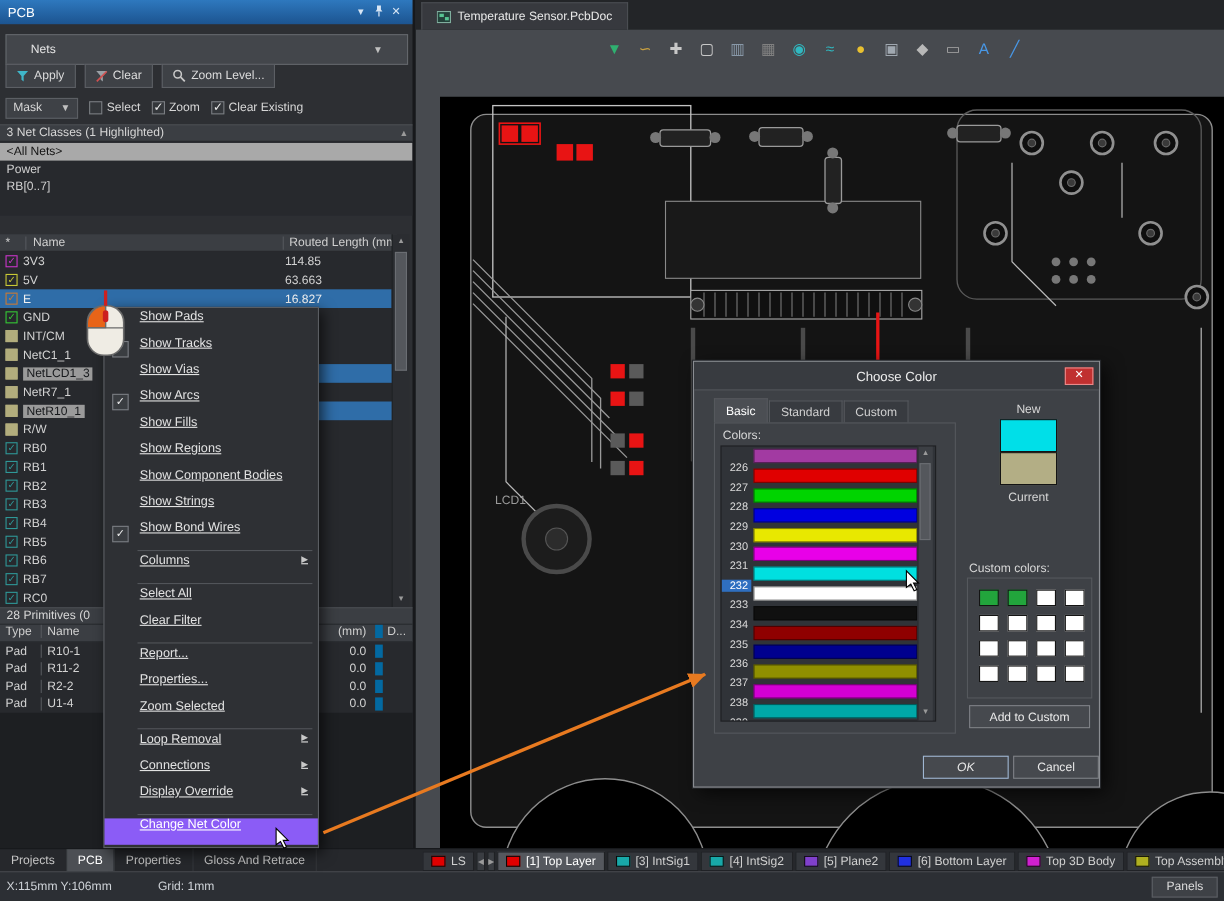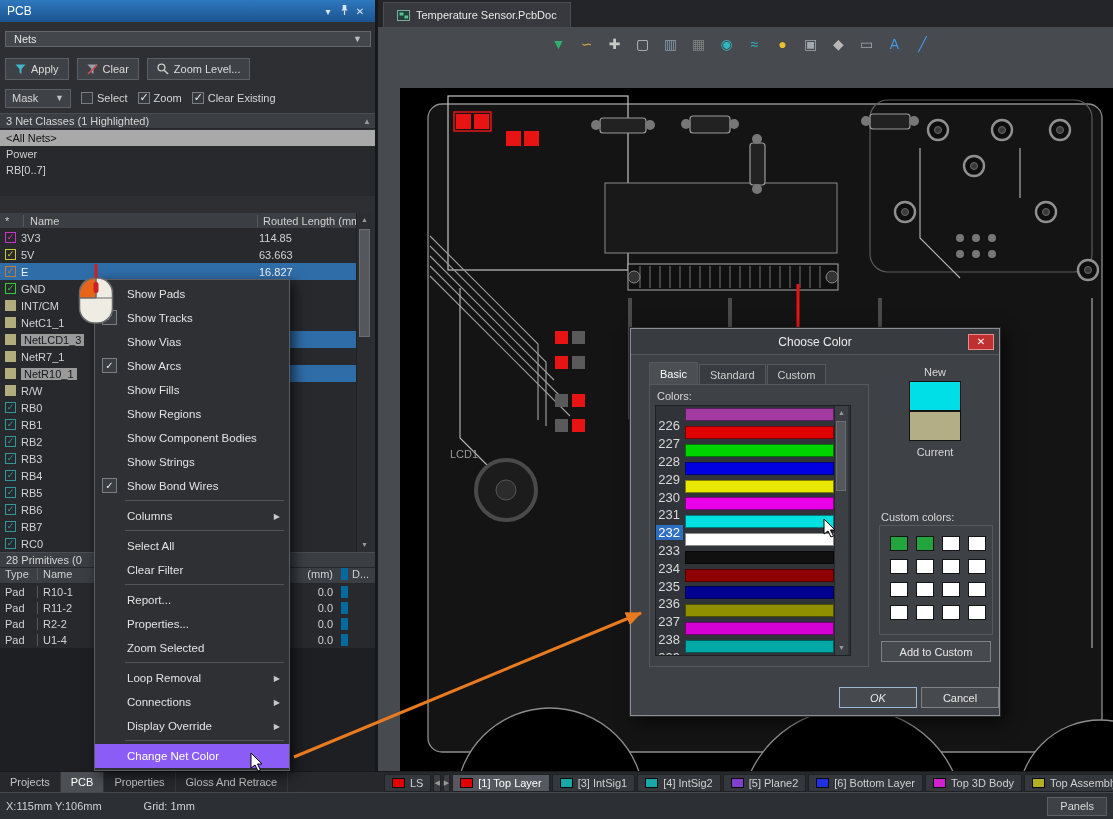--- a/index.html
+++ b/index.html
@@ -5,21 +5,21 @@
   html,body{margin:0;padding:0;background:#111;}
   #app{position:relative;width:1113px;height:819px;background:#2d2f33;overflow:hidden;
        font-family:"Liberation Sans",sans-serif;font-size:11px;color:#d2d2d2;}
   #app *{box-sizing:border-box;}
 
   
   #pcb-panel{position:absolute;left:0;top:0;width:378px;height:771px;background:#2d2f33;border-right:3px solid #17181b;}
   .panel-titlebar{height:22px;background:linear-gradient(#2e78be,#1c5490);display:flex;align-items:center;padding:0 7px;color:#fff;font-size:12px;}
   .panel-titlebar .t{flex:1;}
   .tb-ic-sm{width:16px;text-align:center;color:#d8e6f5;font-size:10px;cursor:default;}
-  .mode-dd{position:absolute;left:5px;top:31px;width:366px;height:16px;background:#43464b;border:1px solid #63666b;display:flex;align-items:center;padding:0 8px;color:#e4e4e4;}
+  .mode-dd{position:absolute;left:5px;top:31px;width:366px;height:28px;background:#43464b;border:1px solid #63666b;display:flex;align-items:center;padding:0 22px;color:#e4e4e4;}
   .mode-dd .caret{margin-left:auto;font-size:9px;color:#c0c0c0;}
   .btn-row{position:absolute;left:5px;top:58px;display:flex;gap:8px;}
   .pbtn{height:22px;background:#3e4146;border:1px solid #5c5f64;color:#dcdcdc;font-size:11px;display:flex;align-items:center;gap:5px;padding:0 9px;font-family:inherit;}
   .mask-row{position:absolute;left:5px;top:88px;height:20px;display:flex;align-items:center;gap:10px;color:#d6d6d6;}
   .mask-dd{width:66px;height:19px;background:#3e4146;border:1px solid #5c5f64;display:flex;align-items:center;justify-content:space-between;padding:0 6px;}
   .cklabel{display:flex;align-items:center;gap:4px;}
   .cb{width:12px;height:12px;border:1px solid #7a7d82;background:#34373b;display:inline-block;position:relative;}
   .cb.on::after{content:"✓";position:absolute;left:1px;top:-2px;font-size:11px;color:#ececec;}
   .sec-header{position:absolute;left:0;width:375px;height:16px;background:#3b3e43;border-top:1px solid #4a4d52;border-bottom:1px solid #26282c;display:flex;align-items:center;padding-left:6px;color:#d6d6d6;}
   .sec-header .scroll-up{margin-left:auto;margin-right:4px;font-size:8px;color:#9a9a9a;}
@@ -53,21 +53,21 @@
   .pc4{flex:1;padding-left:4px;}
   .prim-list{position:absolute;left:0;top:584px;width:375px;height:64px;background:#27292d;overflow:hidden;}
   .prim-row{height:16px;display:flex;align-items:center;color:#d2d2d2;}
   .panel-void{position:absolute;left:0;top:648px;width:375px;height:123px;background:#1d1f22;}
 
   
   .hlbar{position:absolute;left:290px;width:66px;height:17px;background:#2f6da8;z-index:5;}
 
   
   .ctx{position:absolute;left:94px;top:279px;width:196px;background:#2e3034;border:1px solid #5a5d62;box-shadow:4px 4px 12px rgba(0,0,0,.65);z-index:30;padding:2px 0;}
-  .mi{height:24px;display:flex;align-items:center;font-size:11.5px;color:#e2e2e2;position:relative;padding-left:32px;}
+  .mi{height:24px;display:flex;align-items:flex-start;font-size:11.5px;color:#e2e2e2;position:relative;padding-left:32px;text-decoration:underline;}
   .mi .mi-check{position:absolute;left:7px;top:4px;width:15px;height:15px;border:1px solid #7a7d82;background:#3a3d41;display:none;text-align:center;line-height:14px;font-size:10px;color:#ececec;}
   .mi.checked .mi-check{display:block;}
   .mi .mi-check::after{content:"✓";}
   .mi .mi-arrow{display:none;margin-left:auto;margin-right:9px;font-size:8px;color:#c8c8c8;}
   .mi.submenu .mi-arrow{display:block;}
   .mi .mi-arrow::after{content:"▶";}
   .mi.hl{background:#8b5cf6;color:#fff;}
   .mi.sep{height:6px;padding:0;}
   .mi.sep::after{content:"";position:absolute;left:30px;right:5px;top:2px;border-top:1px solid #515459;}
 
@@ -84,21 +84,21 @@
   .dialog{position:absolute;left:630px;top:328px;width:370px;height:388px;background:#3e4146;border:1px solid #8a8d92;box-shadow:0 0 0 1px #26282c,5px 5px 16px rgba(0,0,0,.7);z-index:40;}
   .dlg-title{height:26px;text-align:center;line-height:26px;font-size:12px;color:#ececec;border-bottom:1px solid #55585d;background:#383b40;}
   .dlg-close{position:absolute;right:5px;top:5px;width:26px;height:16px;background:#c03030;border:1px solid #e88a8a;color:#fff;font-size:10px;line-height:14px;text-align:center;}
   .dlg-tabs{position:absolute;left:18px;top:33px;display:flex;align-items:flex-end;}
   .dtab{height:20px;padding:0 10px;color:#cfcfcf;background:#383b40;border:1px solid #55585d;border-bottom:none;display:flex;align-items:center;margin-right:1px;}
   .dtab.active{background:#4b4e53;color:#fff;height:22px;}
   .dlg-frame{position:absolute;left:18px;top:55px;width:220px;height:283px;border:1px solid #55585d;}
   .colors-label{position:absolute;left:26px;top:61px;color:#d6d6d6;}
   .color-list{position:absolute;left:24px;top:76px;width:196px;height:251px;background:#303338;border:1px solid #1e2023;overflow:hidden;}
   .color-row{height:17.8px;display:flex;align-items:center;padding-right:16px;}
-  .color-num{width:27px;text-align:right;font-size:13px;color:#dadada;padding-right:3px;margin-top:22px;}
+  .color-num{width:27px;text-align:right;font-size:10px;color:#dadada;padding-right:3px;margin-top:22px;}
   .color-row.sel .color-num{background:#2f6fc0;color:#fff;}
   .color-bar{flex:1;height:13px;margin-left:2px;border:1px solid rgba(0,0,0,.45);}
   .clist-scroll{position:absolute;right:0;top:0;bottom:0;width:14px;background:#3c3f44;border-left:1px solid #26282c;}
   .clist-scroll .sb-thumb{top:15px;left:1px;width:10px;height:70px;}
   .new-label{position:absolute;left:278px;top:37px;width:52px;text-align:center;color:#d6d6d6;}
   .new-swatch{position:absolute;left:278px;top:52px;width:52px;height:30px;border:1px solid #141414;}
   .cur-swatch{position:absolute;left:278px;top:82px;width:52px;height:30px;border:1px solid #141414;}
   .cur-label{position:absolute;left:278px;top:117px;width:52px;text-align:center;color:#d6d6d6;}
   .custom-label{position:absolute;left:250px;top:182px;color:#d6d6d6;}
   .custom-frame{position:absolute;left:248px;top:196px;width:114px;height:110px;border:1px solid #55585d;display:grid;grid-template-columns:repeat(4,18px);grid-auto-rows:15px;gap:8px 8px;padding:10px;}

